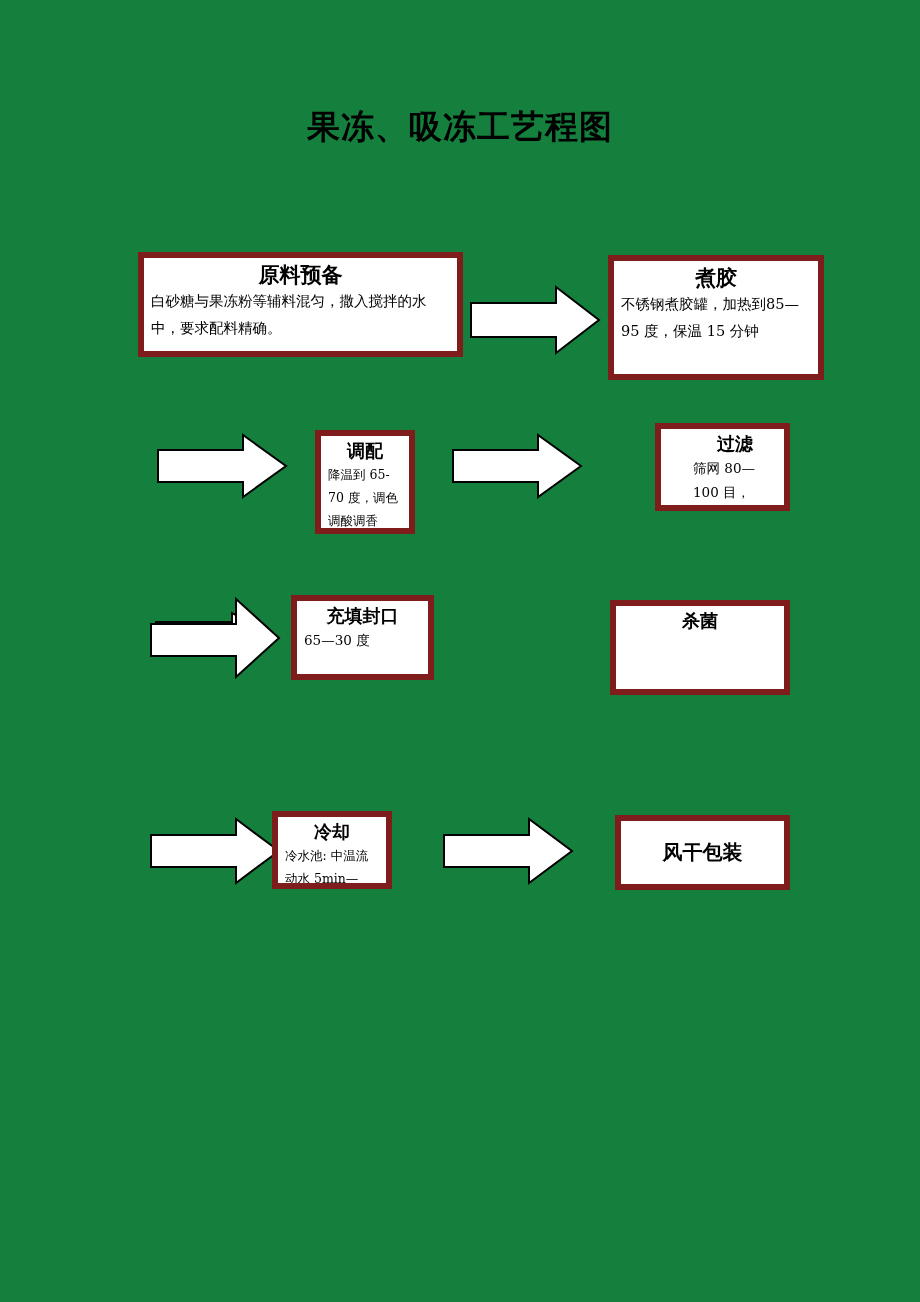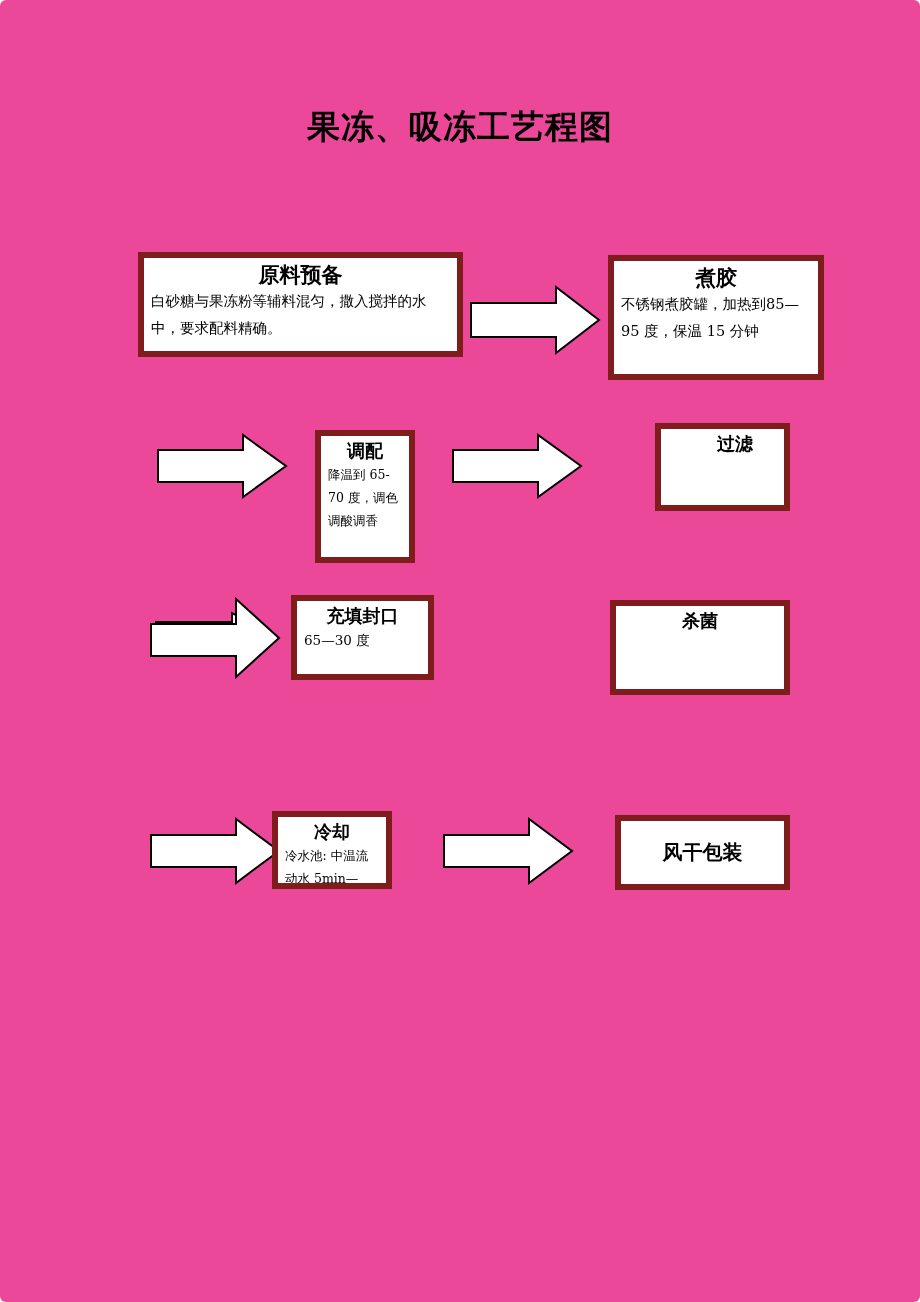--- a/index.html
+++ b/index.html
@@ -9,23 +9,22 @@
     background: #ffffff;
   }
   body {
     font-family: "DejaVu Serif", "Liberation Serif", serif;
     color: #000000;
   }
   #page {
     position: relative;
     width: 920px;
     height: 1302px;
-    background: #ec4899;
+    background: #15803d;
     overflow: hidden;
-    border-radius: 6px;
   }
 
   
   .doc-title {
     position: absolute;
     left: 0;
     top: 105px;
     width: 920px;
     text-align: center;
     font-family: "DejaVu Serif", "Liberation Serif", serif;
@@ -113,33 +112,34 @@
     <div class="node-title">煮胶</div>
     <div class="node-body">不锈钢煮胶罐，加热到85—95 度，保温 15 分钟</div>
   </div>
 
   <div class="arrow" style="left:157px; top:434px; width:130px; height:64px;">
     <svg viewBox="0 0 130 64" preserveAspectRatio="none">
       <polygon points="1,16 86,16 86,1 129,32 86,63 86,48 1,48"></polygon>
     </svg>
   </div>
 
-  <div class="node t-md b-xs" style="left:315px; top:430px; width:100px; height:133px;">
+  <div class="node t-md b-xs" style="left:315px; top:430px; width:100px; height:104px;">
     <div class="node-title">调配</div>
     <div class="node-body">降温到 65-70 度，调色调酸调香</div>
   </div>
 
   <div class="arrow" style="left:452px; top:434px; width:130px; height:64px;">
     <svg viewBox="0 0 130 64" preserveAspectRatio="none">
       <polygon points="1,16 86,16 86,1 129,32 86,63 86,48 1,48"></polygon>
     </svg>
   </div>
 
   <div class="node t-md b-sm" style="left:655px; top:423px; width:135px; height:88px;padding-left:32px;">
     <div class="node-title">过滤</div>
+    <div class="node-body">筛网 80—100 目，</div>
   </div>
 
   <div class="arrow" style="left:155px; top:612px; width:116px; height:40px;">
     <svg viewBox="0 0 116 40" preserveAspectRatio="none">
       <polygon points="1,10 77,10 77,1 115,20 77,39 77,30 1,30"></polygon>
     </svg>
   </div>
 
   <div class="arrow" style="left:150px; top:598px; width:130px; height:80px;">
     <svg viewBox="0 0 130 80" preserveAspectRatio="none">

